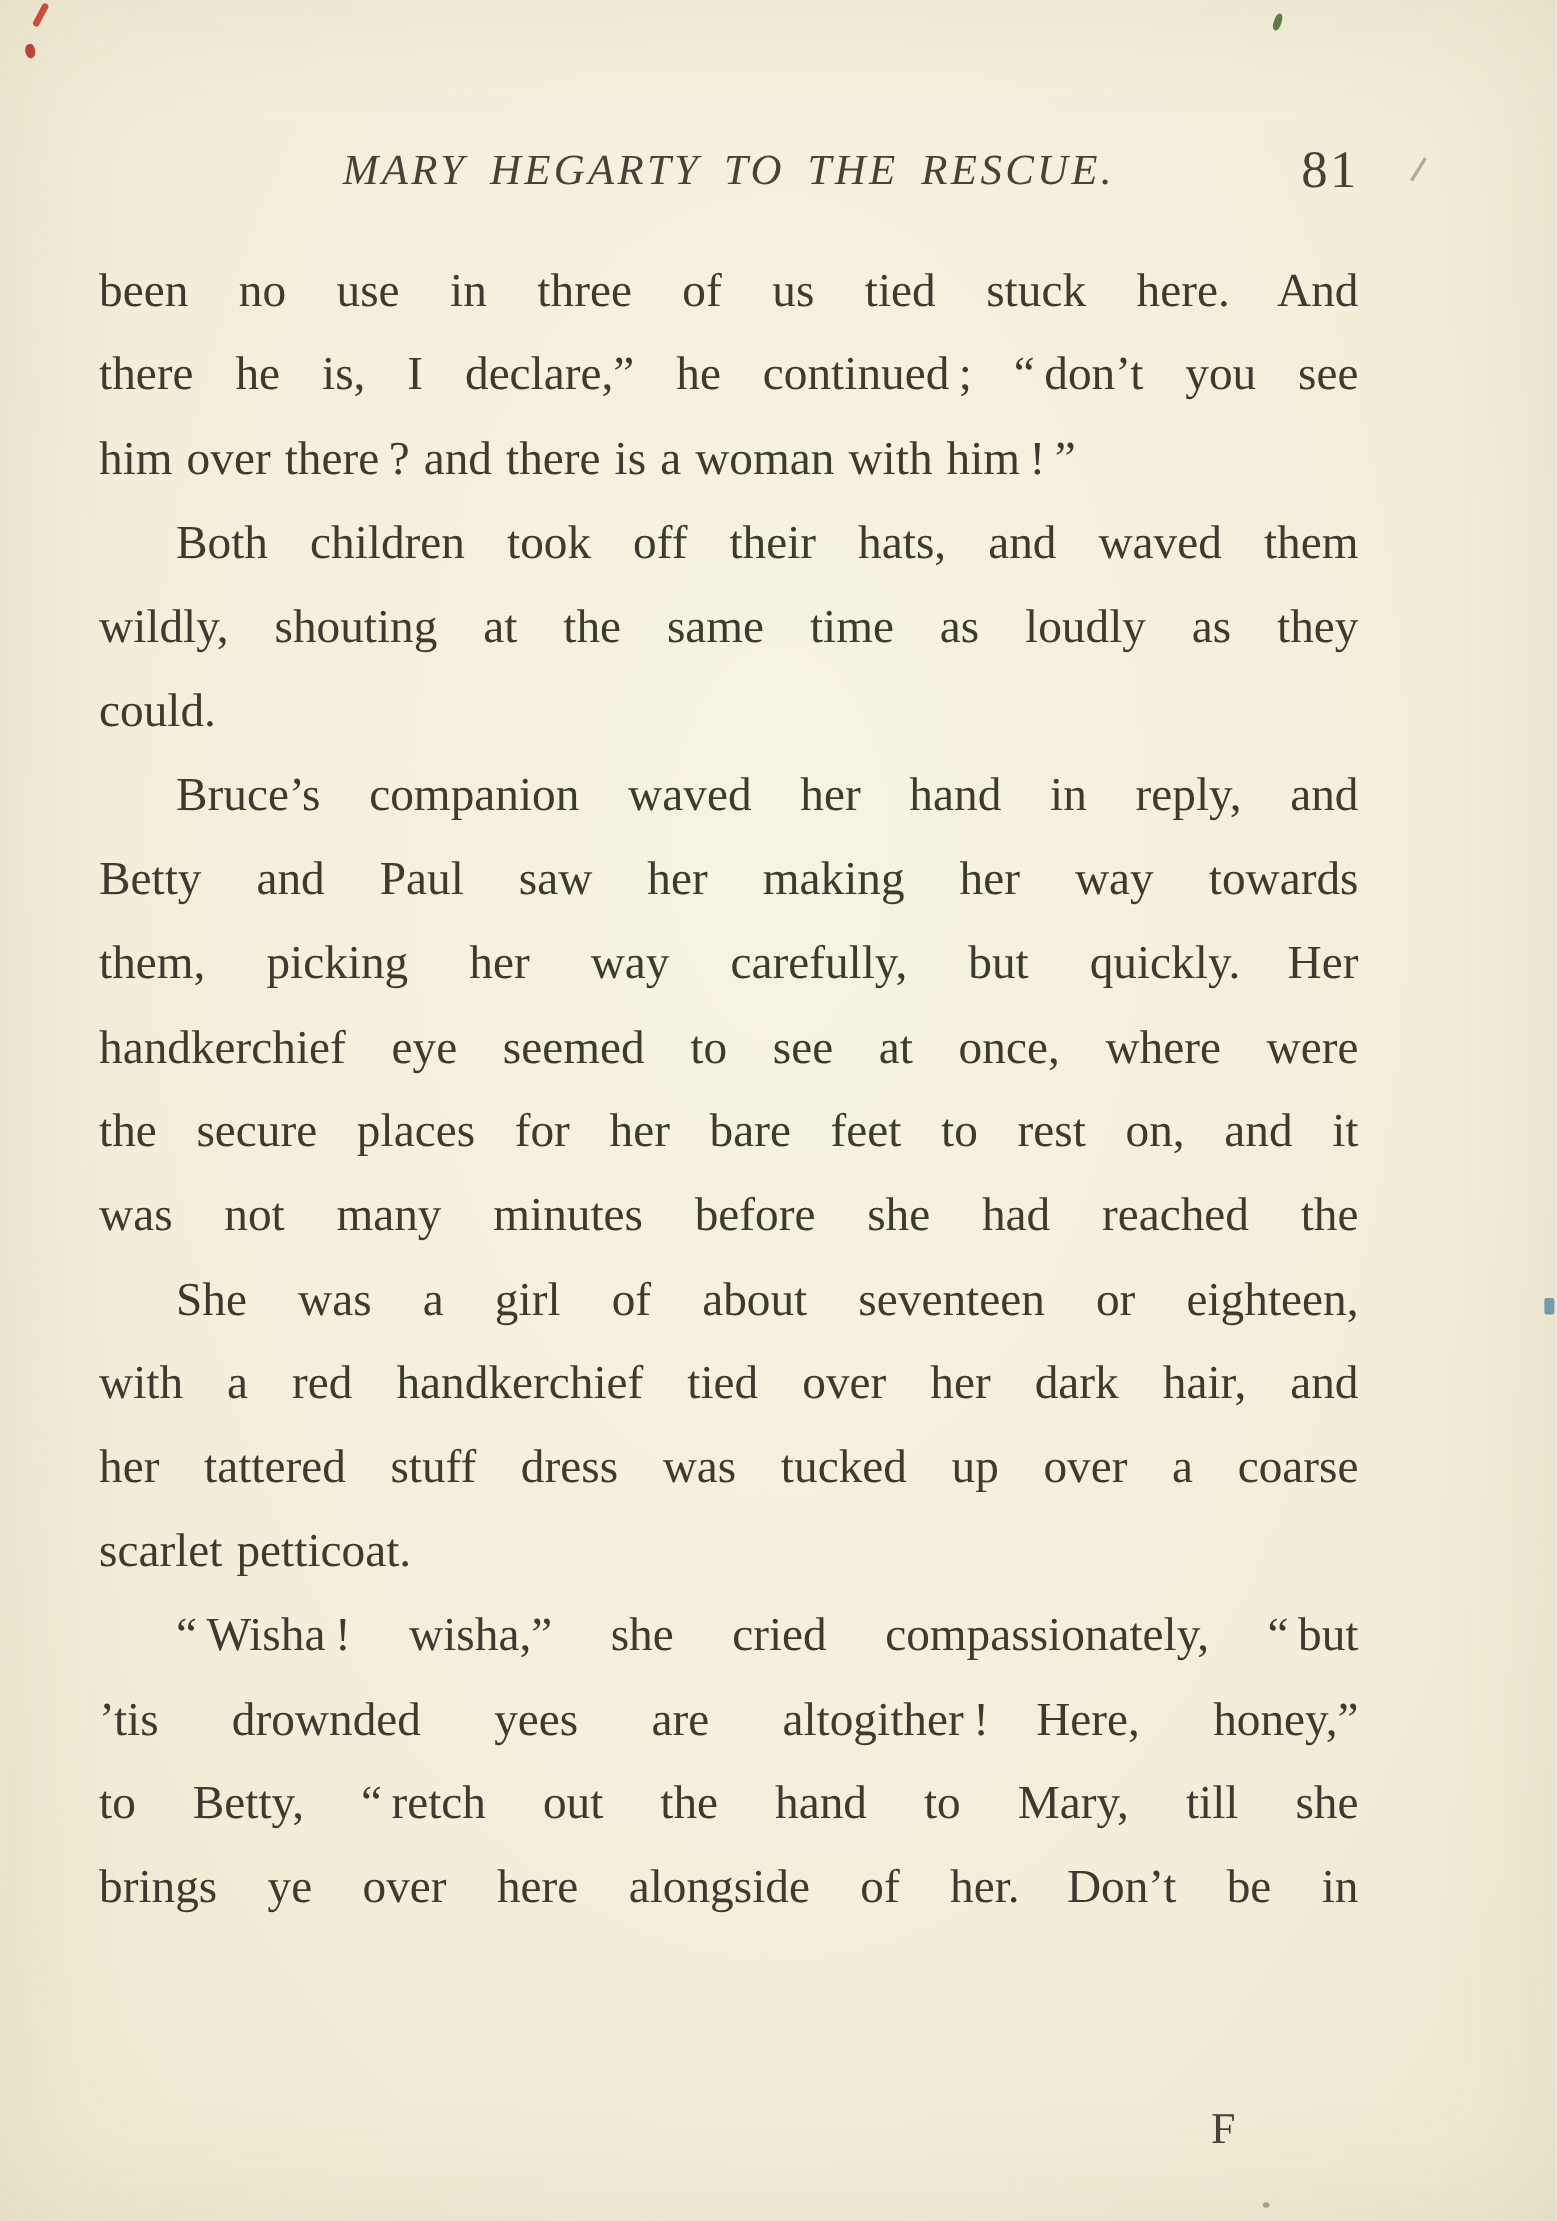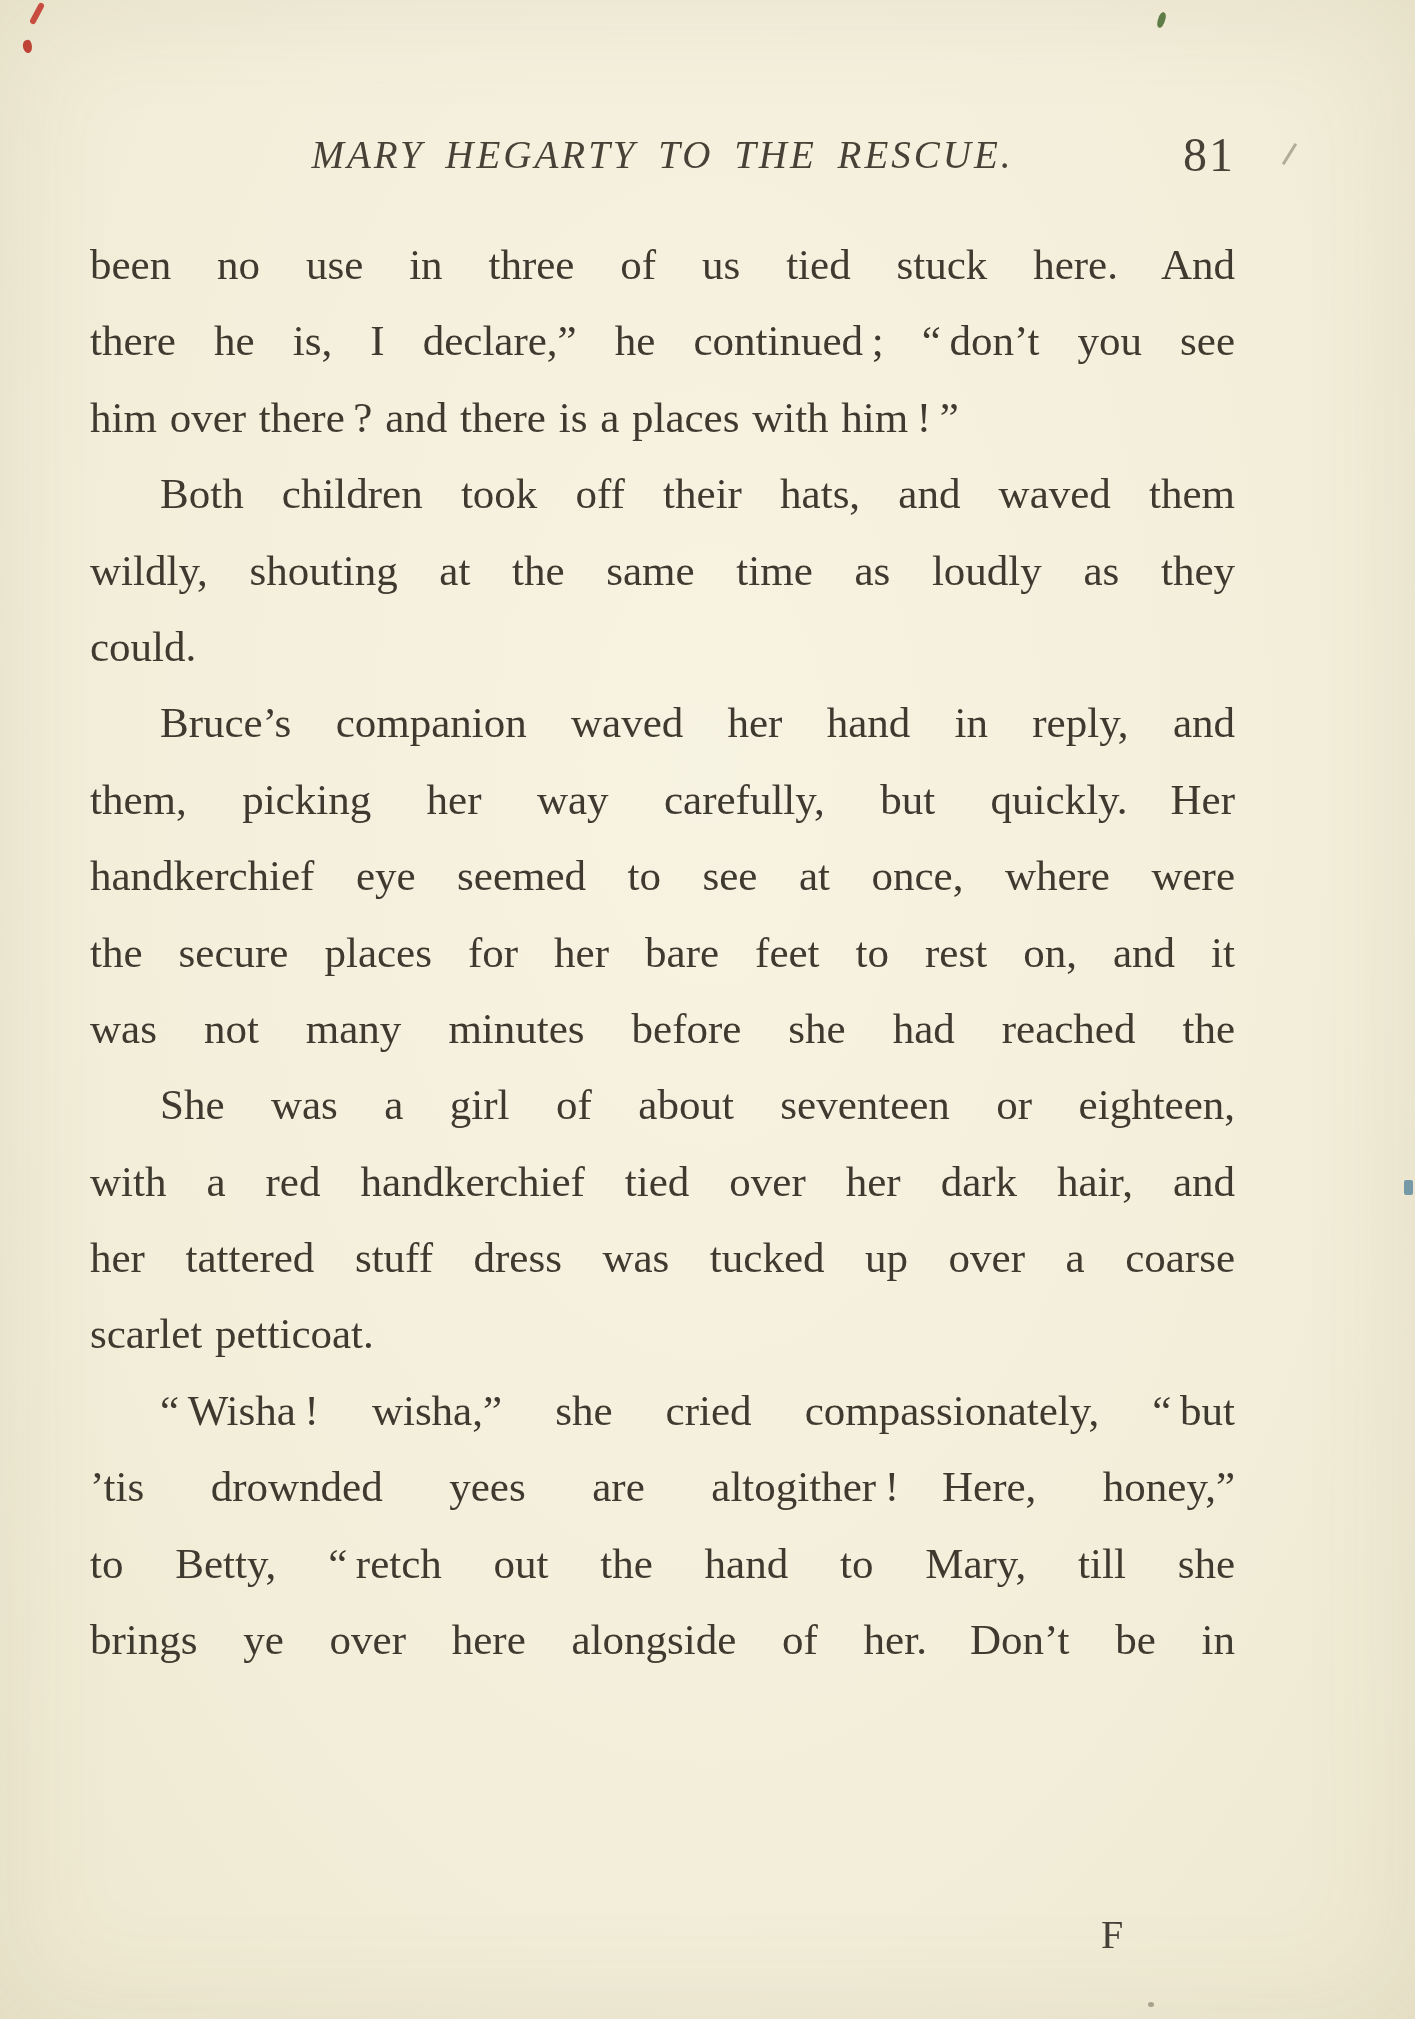--- a/index.html
+++ b/index.html
@@ -73,31 +73,32 @@
   <div class="running-header">
     <span class="running-title">MARY HEGARTY TO THE RESCUE.</span>
     <span class="folio">81</span>
   </div>
 
   <div class="text-block">
 
     <div class="para">
       <div class="line">been no use in three of us tied stuck here. And</div>
       <div class="line">there he is, I declare,” he continued ; “ don’t you see</div>
-      <div class="line last">him over there ? and there is a places with him ! ”</div>
+      <div class="line last">him over there ? and there is a woman with him ! ”</div>
     </div>
 
     <div class="para">
       <div class="line indent">Both children took off their hats, and waved them</div>
       <div class="line">wildly, shouting at the same time as loudly as they</div>
       <div class="line last">could.</div>
     </div>
 
     <div class="para">
       <div class="line indent">Bruce’s companion waved her hand in reply, and</div>
+      <div class="line">Betty and Paul saw her making her way towards</div>
       <div class="line">them, picking her way carefully, but quickly. Her</div>
       <div class="line">handkerchief eye seemed to see at once, where were</div>
       <div class="line">the secure places for her bare feet to rest on, and it</div>
       <div class="line">was not many minutes before she had reached the</div>
     </div>
 
     <div class="para">
       <div class="line indent">She was a girl of about seventeen or eighteen,</div>
       <div class="line">with a red handkerchief tied over her dark hair, and</div>
       <div class="line">her tattered stuff dress was tucked up over a coarse</div>

